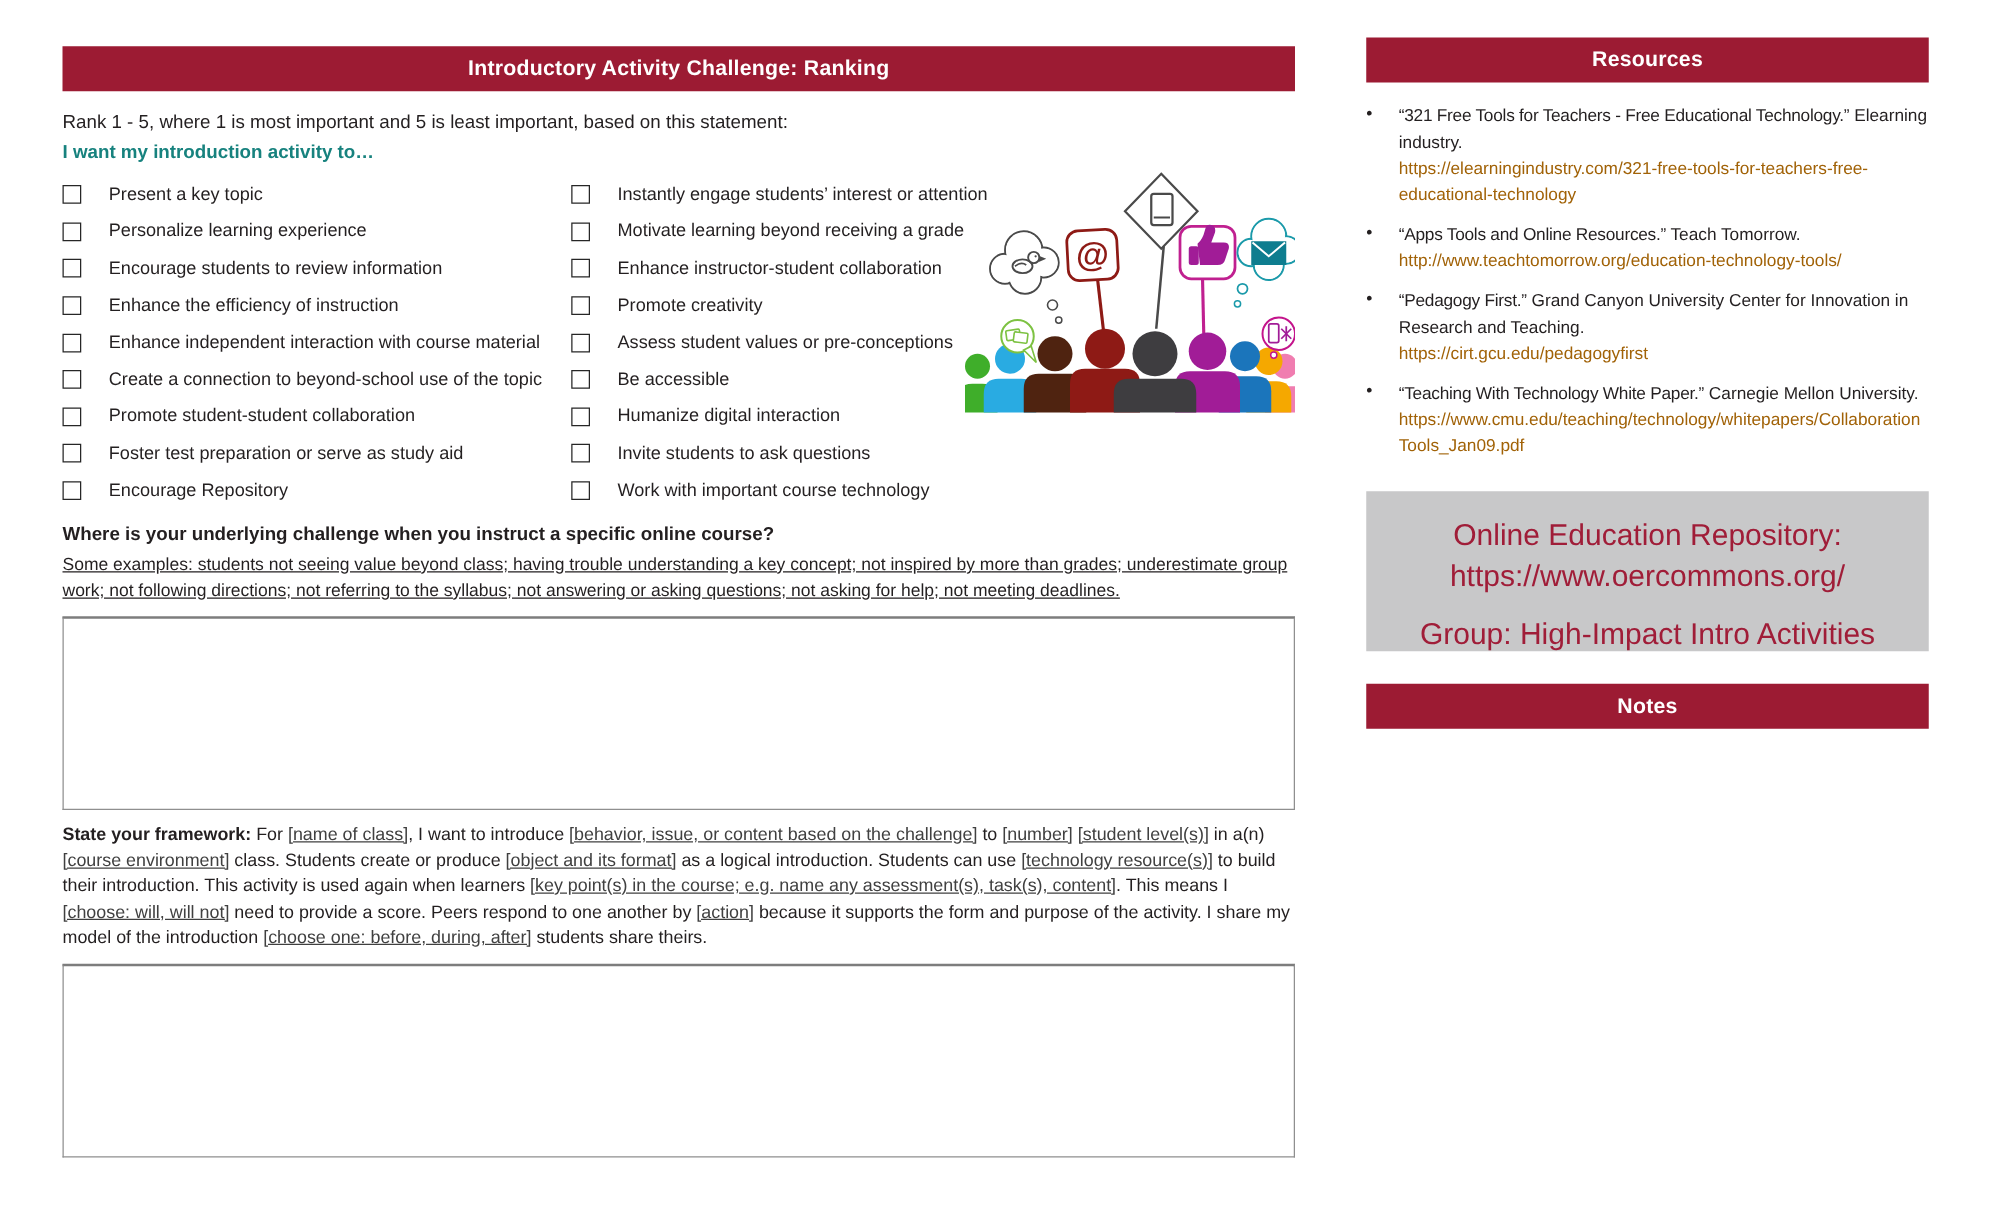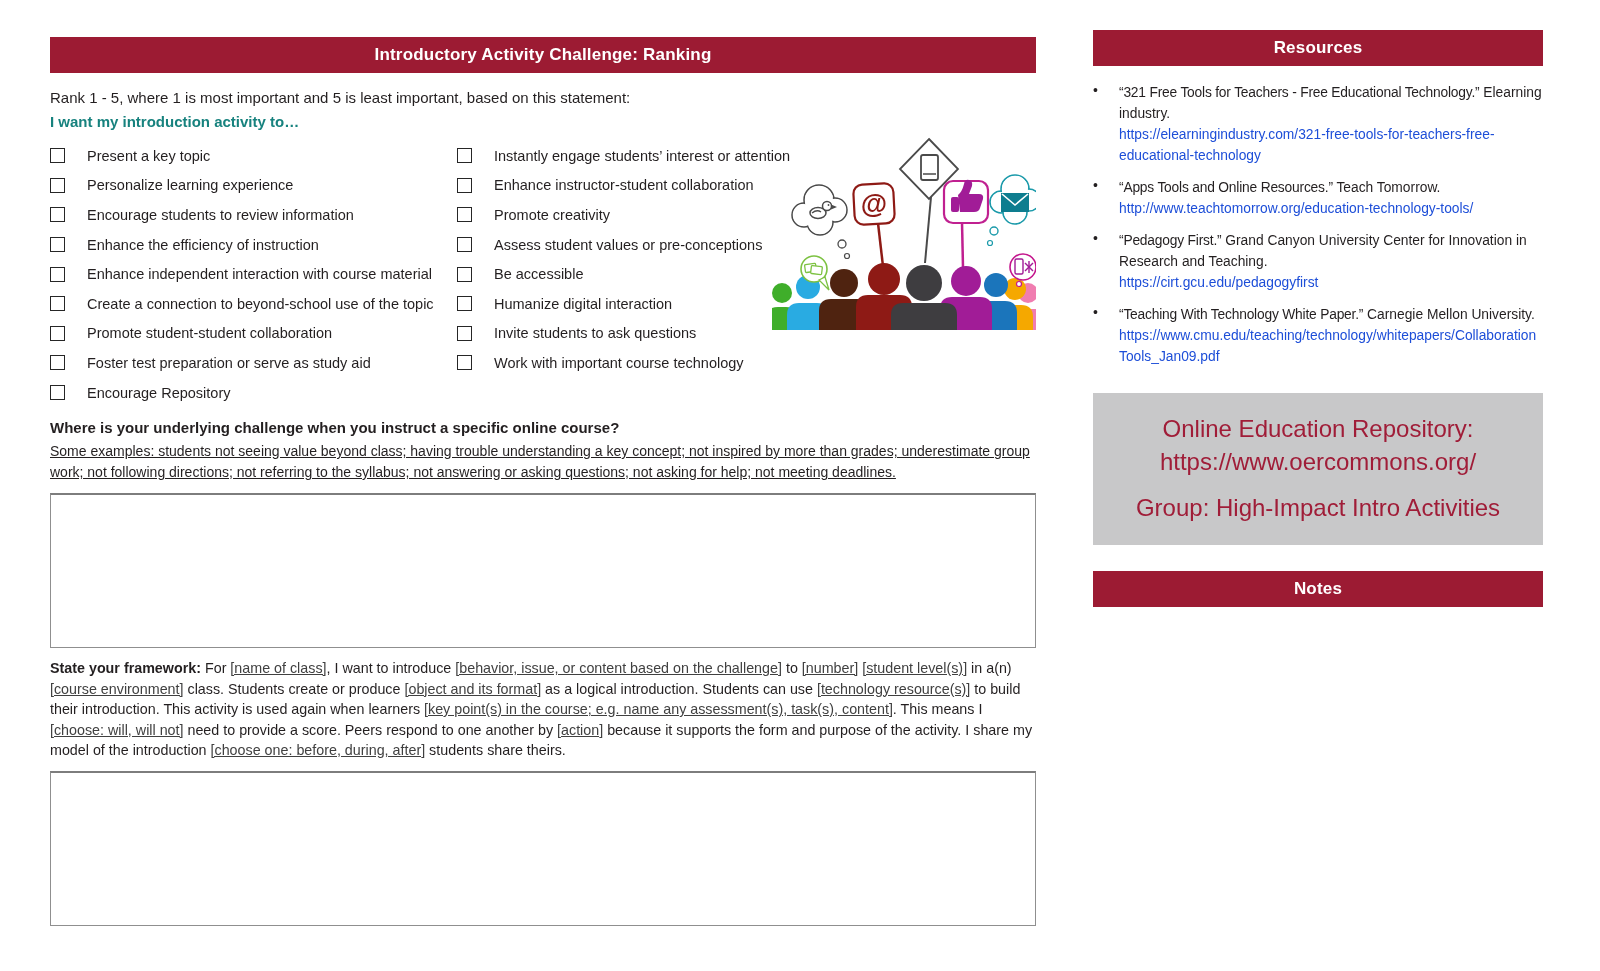--- a/index.html
+++ b/index.html
@@ -28,22 +28,22 @@
   .framework .ph{color:#404040;text-decoration:underline;}
   .framework strong{color:#231F20;}
 
   
   .sidebar{position:absolute;left:1093px;top:30px;width:450px;}
   .res-list{margin:16px 0 0 0;padding:0;list-style:none;}
   .res-item{display:flex;margin-bottom:11px;}
   .bullet{width:26px;flex:0 0 auto;font-size:14px;}
   .res-content{flex:1;font-size:13.8px;line-height:21px;}
   .res-title{font-weight:normal;letter-spacing:-.2px;}
-  .res-link{color:#1d4ed8;overflow-wrap:anywhere;}
-  .gray-box{margin-top:26px;height:152px;background:#C8C8C9;text-align:center;color:#A01D38;}
+  .res-link{color:#a16207;overflow-wrap:anywhere;}
+  .gray-box{margin-top:26px;height:128px;background:#C8C8C9;text-align:center;color:#A01D38;}
   .gray-box .g1{padding-top:19px;font-size:24px;line-height:33px;}
   .gray-box .g2{margin-top:16px;font-size:24px;line-height:28px;}
   .notes-bar{margin-top:26px;}
 </style>
 </head>
 <body>
 
 <div class="page">
 
   <div class="main">
@@ -91,20 +91,24 @@
           </div>
           <div class="check-row">
             <span class="checkbox"></span>
             <span class="check-label">Encourage Repository</span>
           </div>
         </div>
       <div class="check-col2" id="check-col-2">
           <div class="check-row">
             <span class="checkbox"></span>
             <span class="check-label">Instantly engage students’ interest or attention</span>
+          </div>
+          <div class="check-row">
+            <span class="checkbox"></span>
+            <span class="check-label">Motivate learning beyond receiving a grade</span>
           </div>
           <div class="check-row">
             <span class="checkbox"></span>
             <span class="check-label">Enhance instructor-student collaboration</span>
           </div>
           <div class="check-row">
             <span class="checkbox"></span>
             <span class="check-label">Promote creativity</span>
           </div>
           <div class="check-row">

